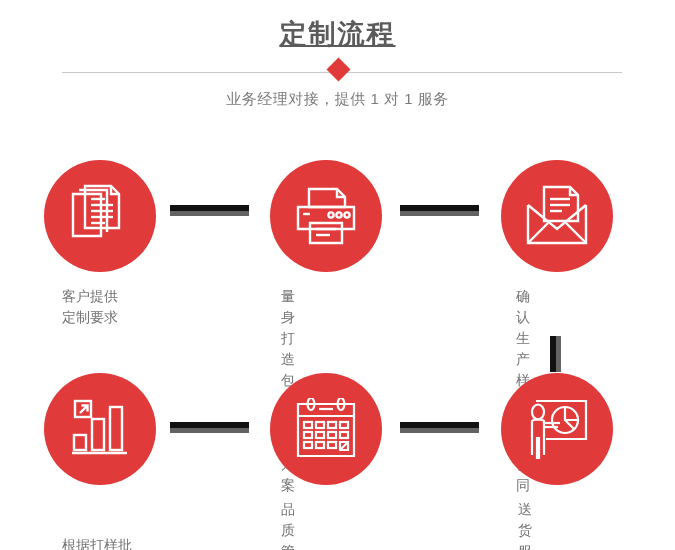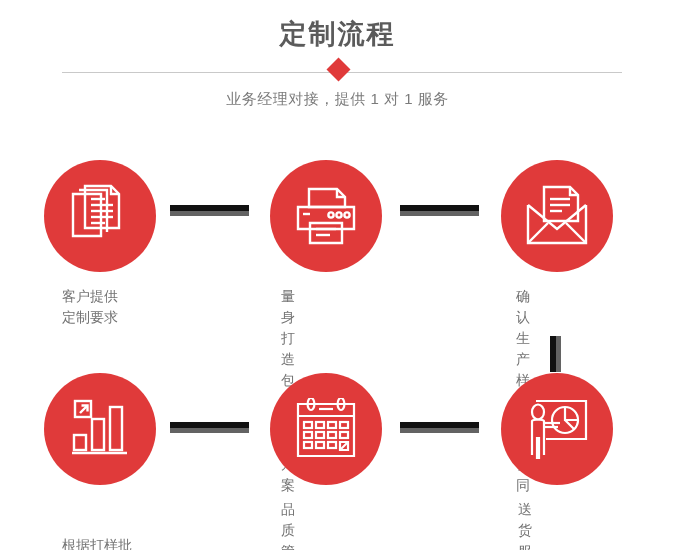--- a/index.html
+++ b/index.html
@@ -20,20 +20,21 @@
   .page-title {
     position: absolute;
     left: 0;
     top: 16px;
     width: 675px;
     text-align: center;
     font-size: 27px;
     font-weight: bold;
     color: #5b5b5b;
     letter-spacing: 2px;
+    text-decoration: underline;
   }
   .divider-wrap {
     position: absolute;
     left: 62px;
     top: 72px;
     width: 560px;
     height: 1px;
   }
   .divider-line {
     position: absolute;

